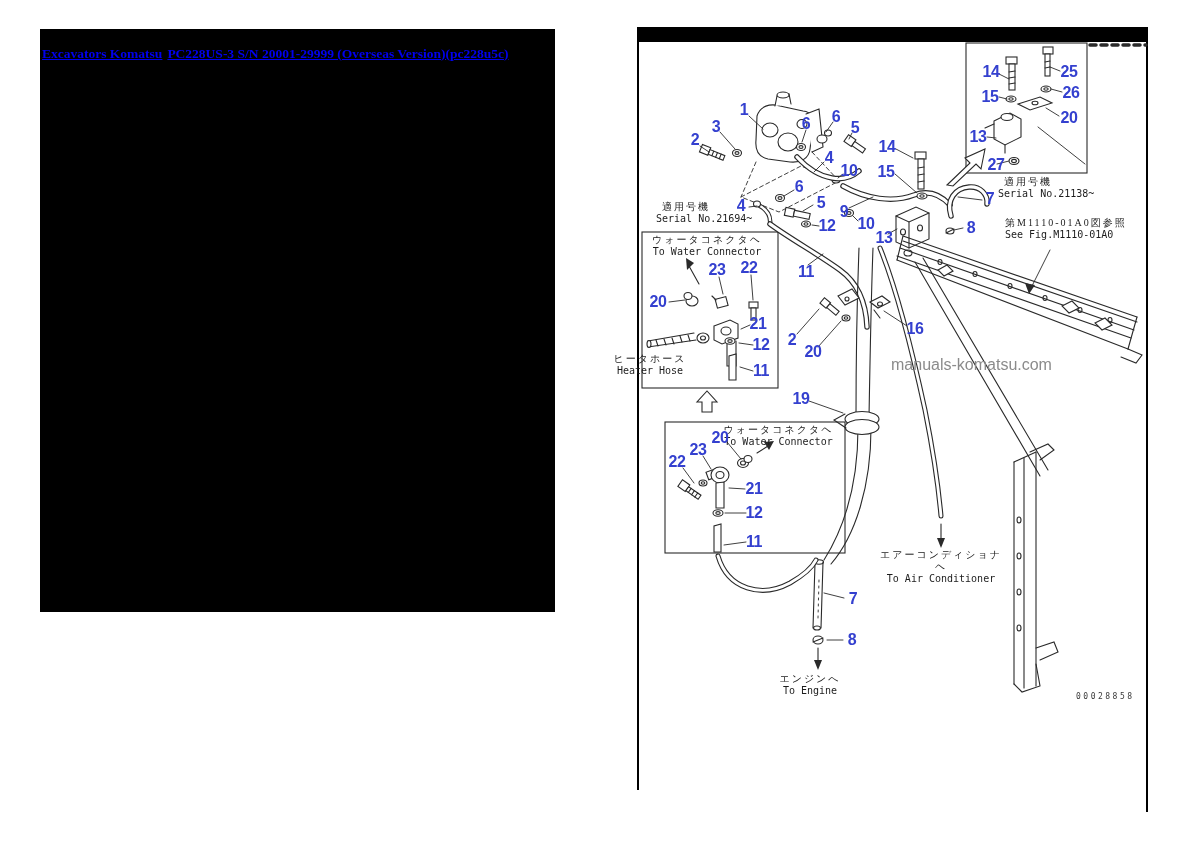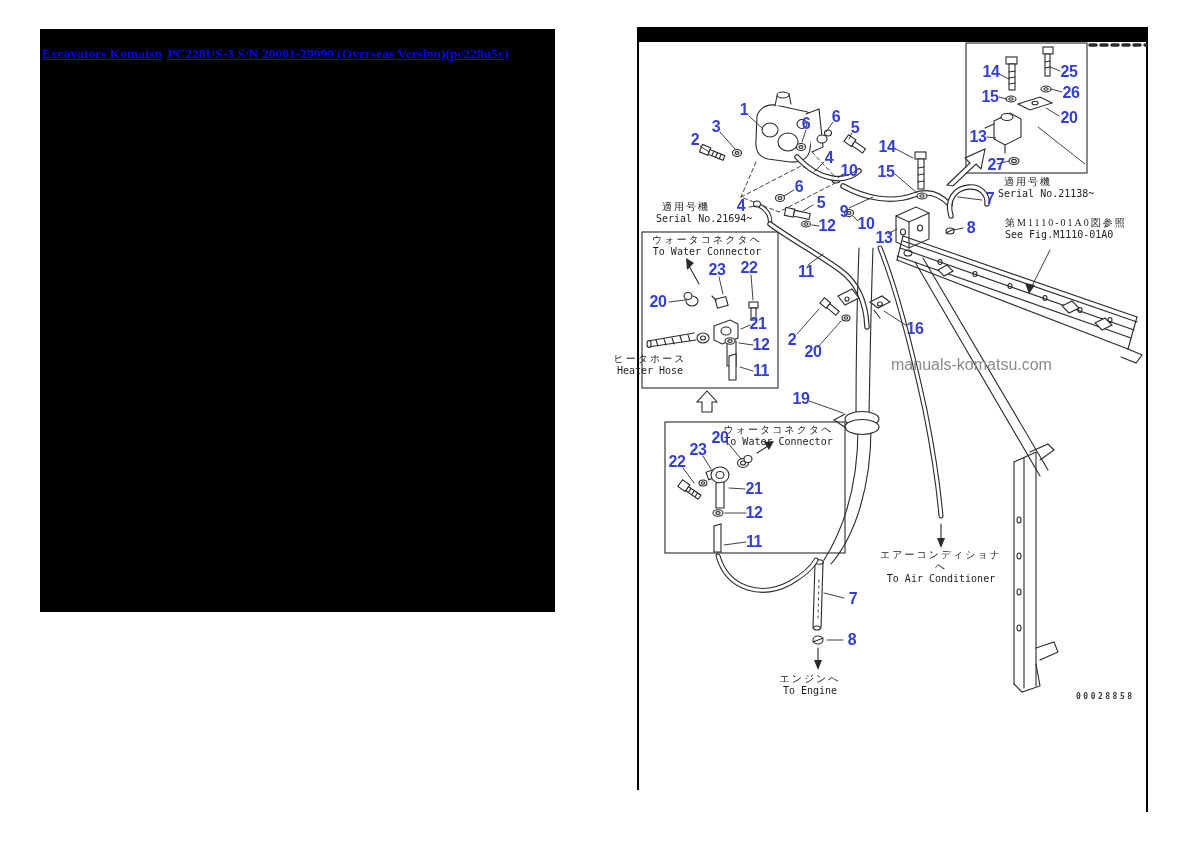--- a/index.html
+++ b/index.html
@@ -33,21 +33,21 @@
   .n-seefig{left:1005px;top:217px;width:130px;}
   .n-aircon{left:876px;top:549px;width:130px;text-align:center;}
   .n-engine{left:772px;top:673px;width:76px;text-align:center;}
   
   .callout{position:absolute;transform:translate(-50%,-50%);color:var(--callout-blue);
     font-size:16px;font-weight:700;letter-spacing:-0.5px;z-index:6;}
   
   .watermark{left:891px;top:356px;font-size:16px;color:var(--watermark-gray);z-index:3;}
   
   .fig-number{left:1076px;top:692px;font-family:"DejaVu Sans Mono",monospace;font-size:8px;
-    letter-spacing:2.5px;color:#3a3a3a;font-weight:bold;}
+    letter-spacing:2.5px;color:#3a3a3a;}
   svg.art{position:absolute;left:0;top:0;z-index:2;}
 </style>
 </head>
 <body style="--callout-blue: #3440cf; --link-blue: #0000ee; --line-dark: #2a2a2a; --watermark-gray: #8b8b8b;">
 
 <div class="abs black-box"></div>
 
 <div class="abs breadcrumb">
   <a href="#">Excavators Komatsu</a><a href="#">PC228US-3 S/N 20001-29999 (Overseas Version)(pc228u5c)</a>
 </div>

